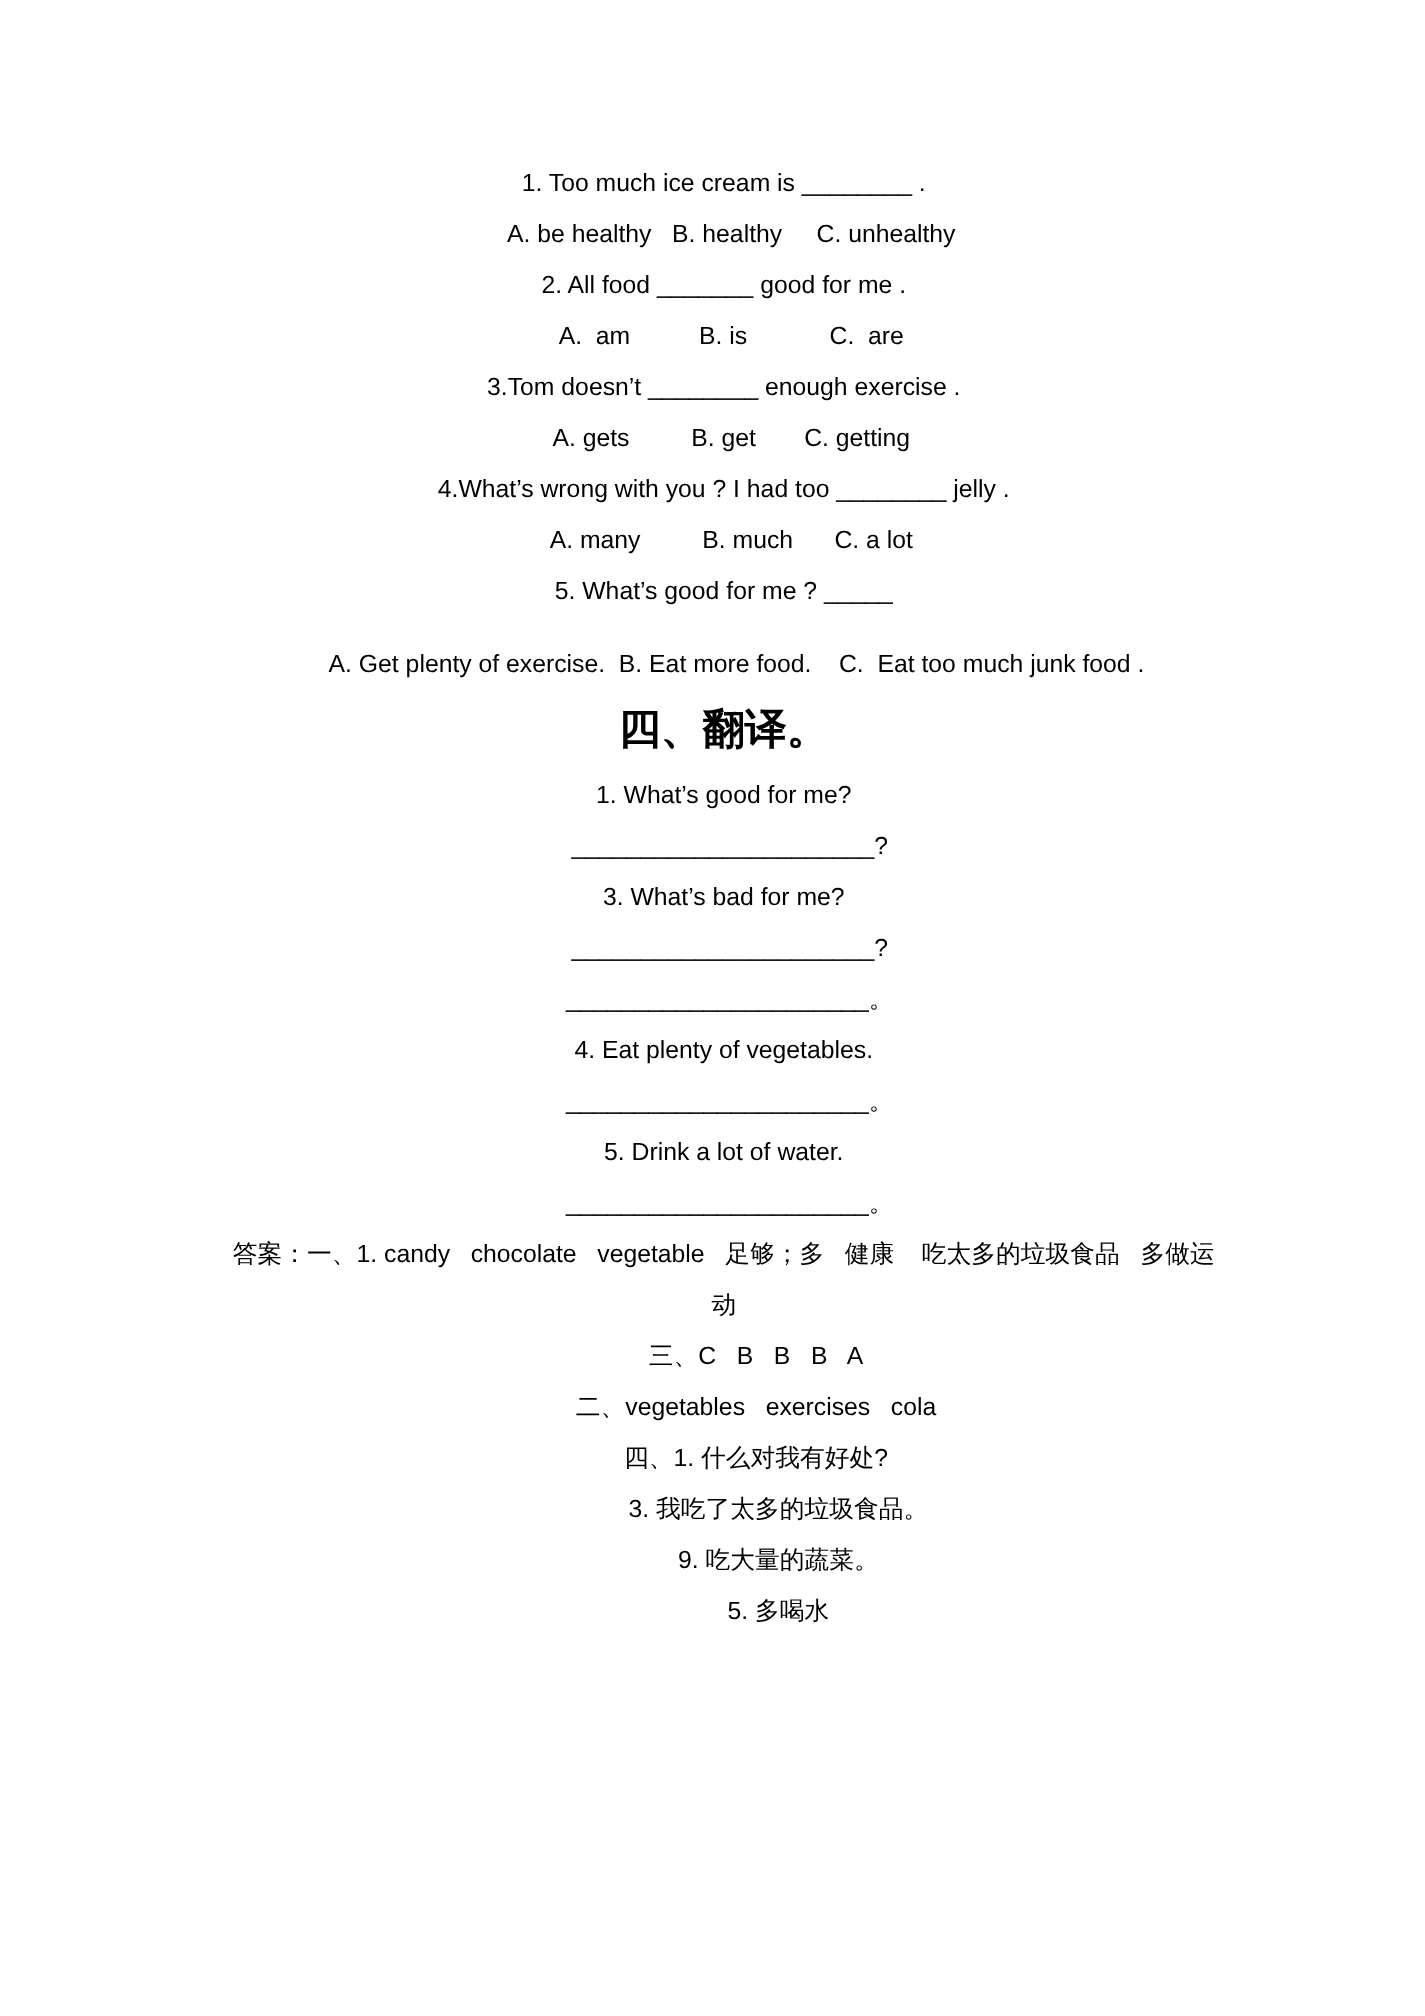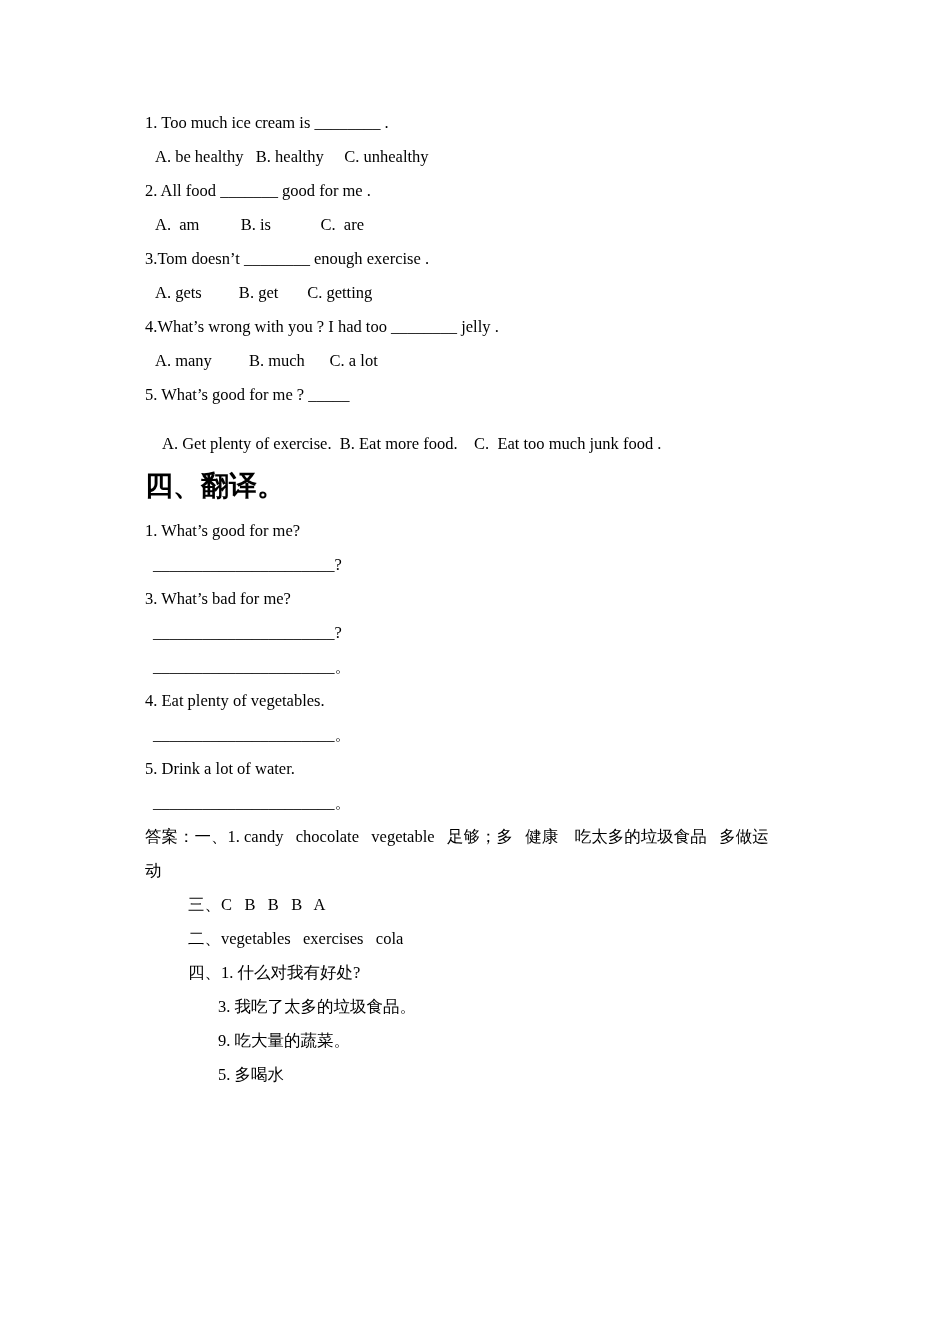--- a/index.html
+++ b/index.html
@@ -6,22 +6,23 @@
     margin: 0;
     padding: 0;
     background: #ffffff;
   }
   .page {
     position: relative;
     width: 950px;
     height: 1344px;
     background: #ffffff;
     overflow: hidden;
-    font-family: Liberation Serif, serif;
+    font-family: Liberation Sans, sans-serif;
     color: #000000;
+    text-align: center;
   }
   .content {
     padding: 112px 130px 0 145px;
   }
   .line {
     margin: 0 0 13px 0;
     font-size: 16.5px;
     line-height: 21px;
     white-space: pre-wrap;
   }

